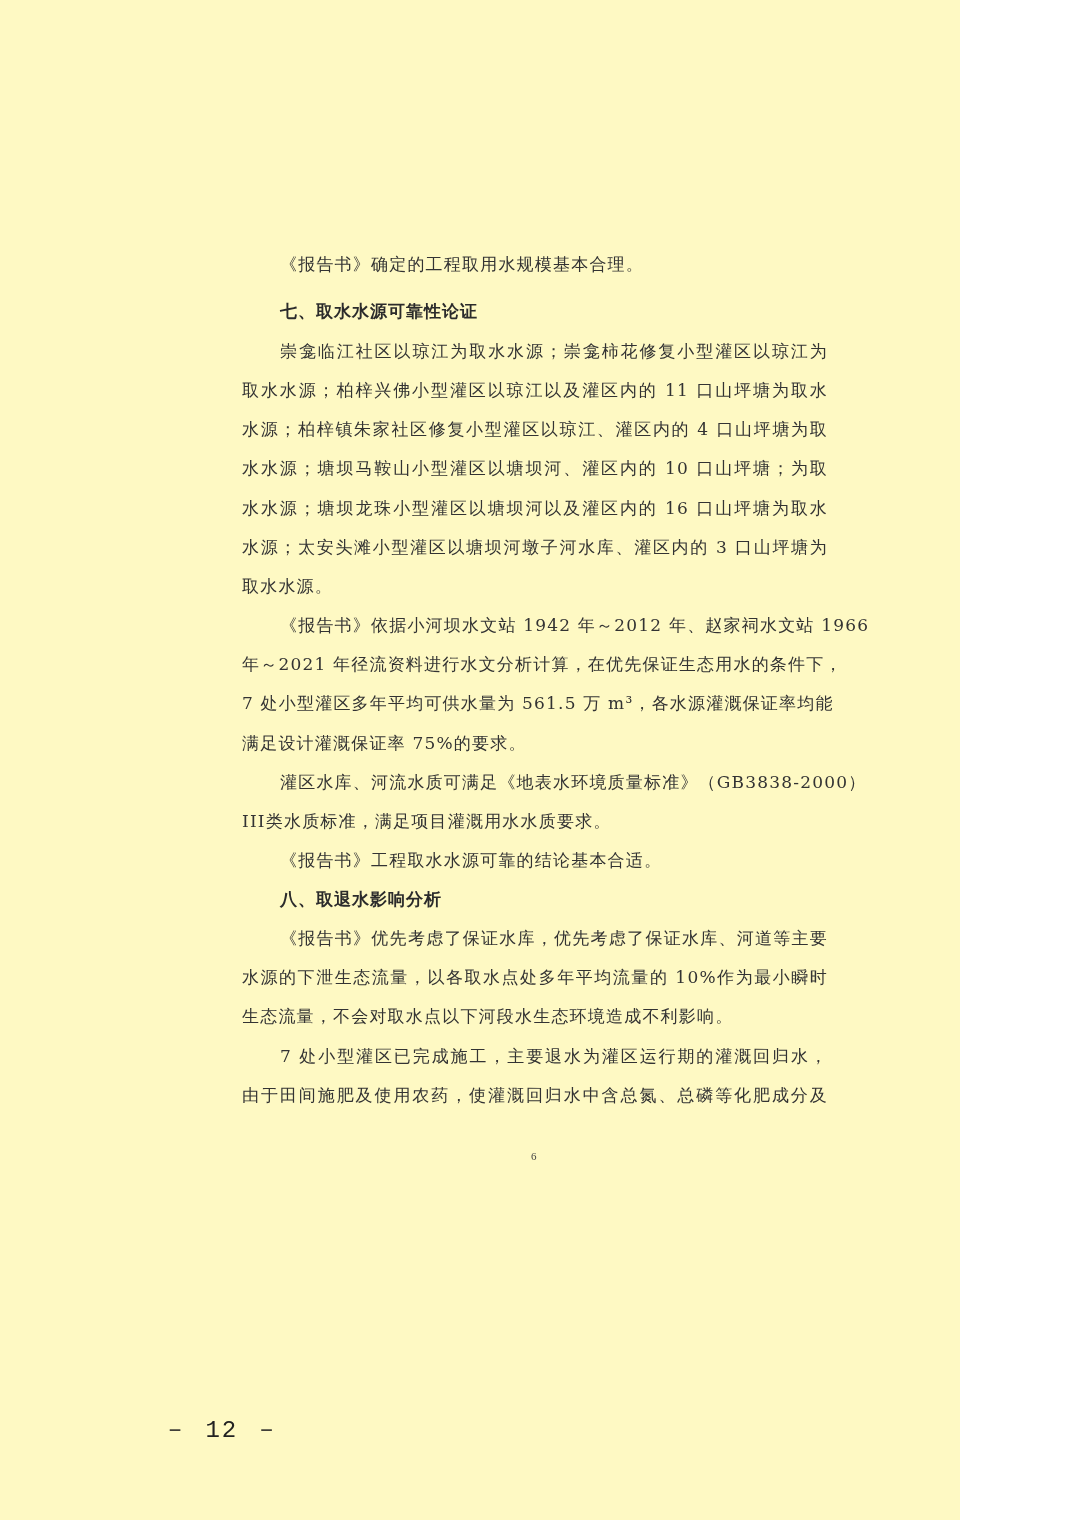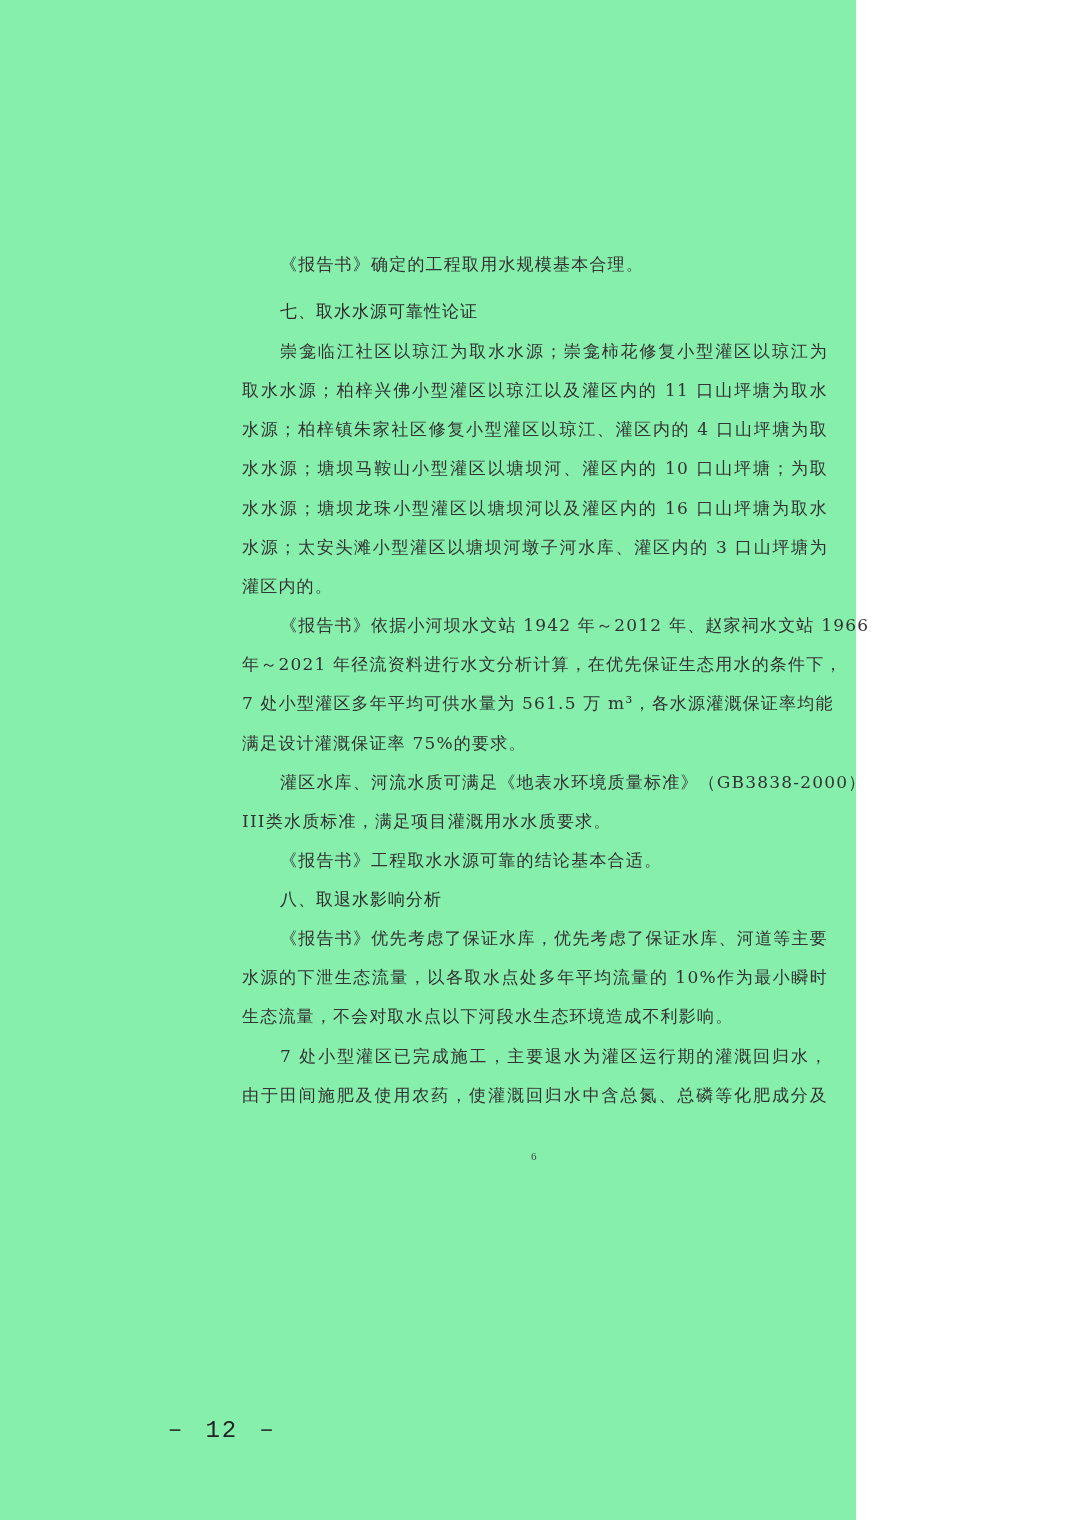--- a/index.html
+++ b/index.html
@@ -11,42 +11,42 @@
       width: 1074px;
       height: 1520px;
       position: relative;
       overflow: hidden;
       font-family: "DejaVu Serif", "Liberation Serif", serif;
       color: #2a2a2a;
     }
     .page {
       position: absolute;
       left: 0; top: 0;
-      width: 856px; height: 1520px;
-      background: #86efac;
+      width: 960px; height: 1520px;
+      background: #fef9c3;
     }
     .content {
       position: absolute;
       left: 242px;
       top: 253px;
       width: 586px;
     }
     .line {
       position: absolute;
       left: 0;
       white-space: nowrap;
       font-size: 17px;
       letter-spacing: 1.2px;
       line-height: 22px;
       color: #333333;
     }
     .line.indent { left: 38px; }
     .heading {
       font-family: "DejaVu Sans", "Liberation Sans", sans-serif;
-      font-weight: normal;
+      font-weight: bold;
       color: #2b2b2b;
       letter-spacing: 1px;
     }
     .justify {
       text-align: justify;
       text-align-last: justify;
       width: 586px;
     }
     .justify.indent { width: 548px; }
     .inner-page-number {
@@ -73,21 +73,21 @@
 <div class="page">
   <div class="content">
     <div class="line indent" style="top:0px">《报告书》确定的工程取用水规模基本合理。</div>
     <div class="line indent heading" style="top:47px">七、取水水源可靠性论证</div>
     <div class="line indent justify" style="top:87px">崇龛临江社区以琼江为取水水源；崇龛柿花修复小型灌区以琼江为</div>
     <div class="line justify" style="top:126px">取水水源；柏梓兴佛小型灌区以琼江以及灌区内的 11 口山坪塘为取水</div>
     <div class="line justify" style="top:165px">水源；柏梓镇朱家社区修复小型灌区以琼江、灌区内的 4 口山坪塘为取</div>
     <div class="line justify" style="top:204px">水水源；塘坝马鞍山小型灌区以塘坝河、灌区内的 10 口山坪塘；为取</div>
     <div class="line justify" style="top:244px">水水源；塘坝龙珠小型灌区以塘坝河以及灌区内的 16 口山坪塘为取水</div>
     <div class="line justify" style="top:283px">水源；太安头滩小型灌区以塘坝河墩子河水库、灌区内的 3 口山坪塘为</div>
-    <div class="line" style="top:322px">灌区内的。</div>
+    <div class="line" style="top:322px">取水水源。</div>
     <div class="line indent justify" style="top:361px">《报告书》依据小河坝水文站 1942 年～2012 年、赵家祠水文站 1966</div>
     <div class="line justify" style="top:400px">年～2021 年径流资料进行水文分析计算，在优先保证生态用水的条件下，</div>
     <div class="line justify" style="top:439px">7 处小型灌区多年平均可供水量为 561.5 万 m³，各水源灌溉保证率均能</div>
     <div class="line" style="top:479px">满足设计灌溉保证率 75%的要求。</div>
     <div class="line indent justify" style="top:518px">灌区水库、河流水质可满足《地表水环境质量标准》（GB3838-2000）</div>
     <div class="line" style="top:557px">III类水质标准，满足项目灌溉用水水质要求。</div>
     <div class="line indent" style="top:596px">《报告书》工程取水水源可靠的结论基本合适。</div>
     <div class="line indent heading" style="top:635px">八、取退水影响分析</div>
     <div class="line indent justify" style="top:674px">《报告书》优先考虑了保证水库，优先考虑了保证水库、河道等主要</div>
     <div class="line justify" style="top:713px">水源的下泄生态流量，以各取水点处多年平均流量的 10%作为最小瞬时</div>

